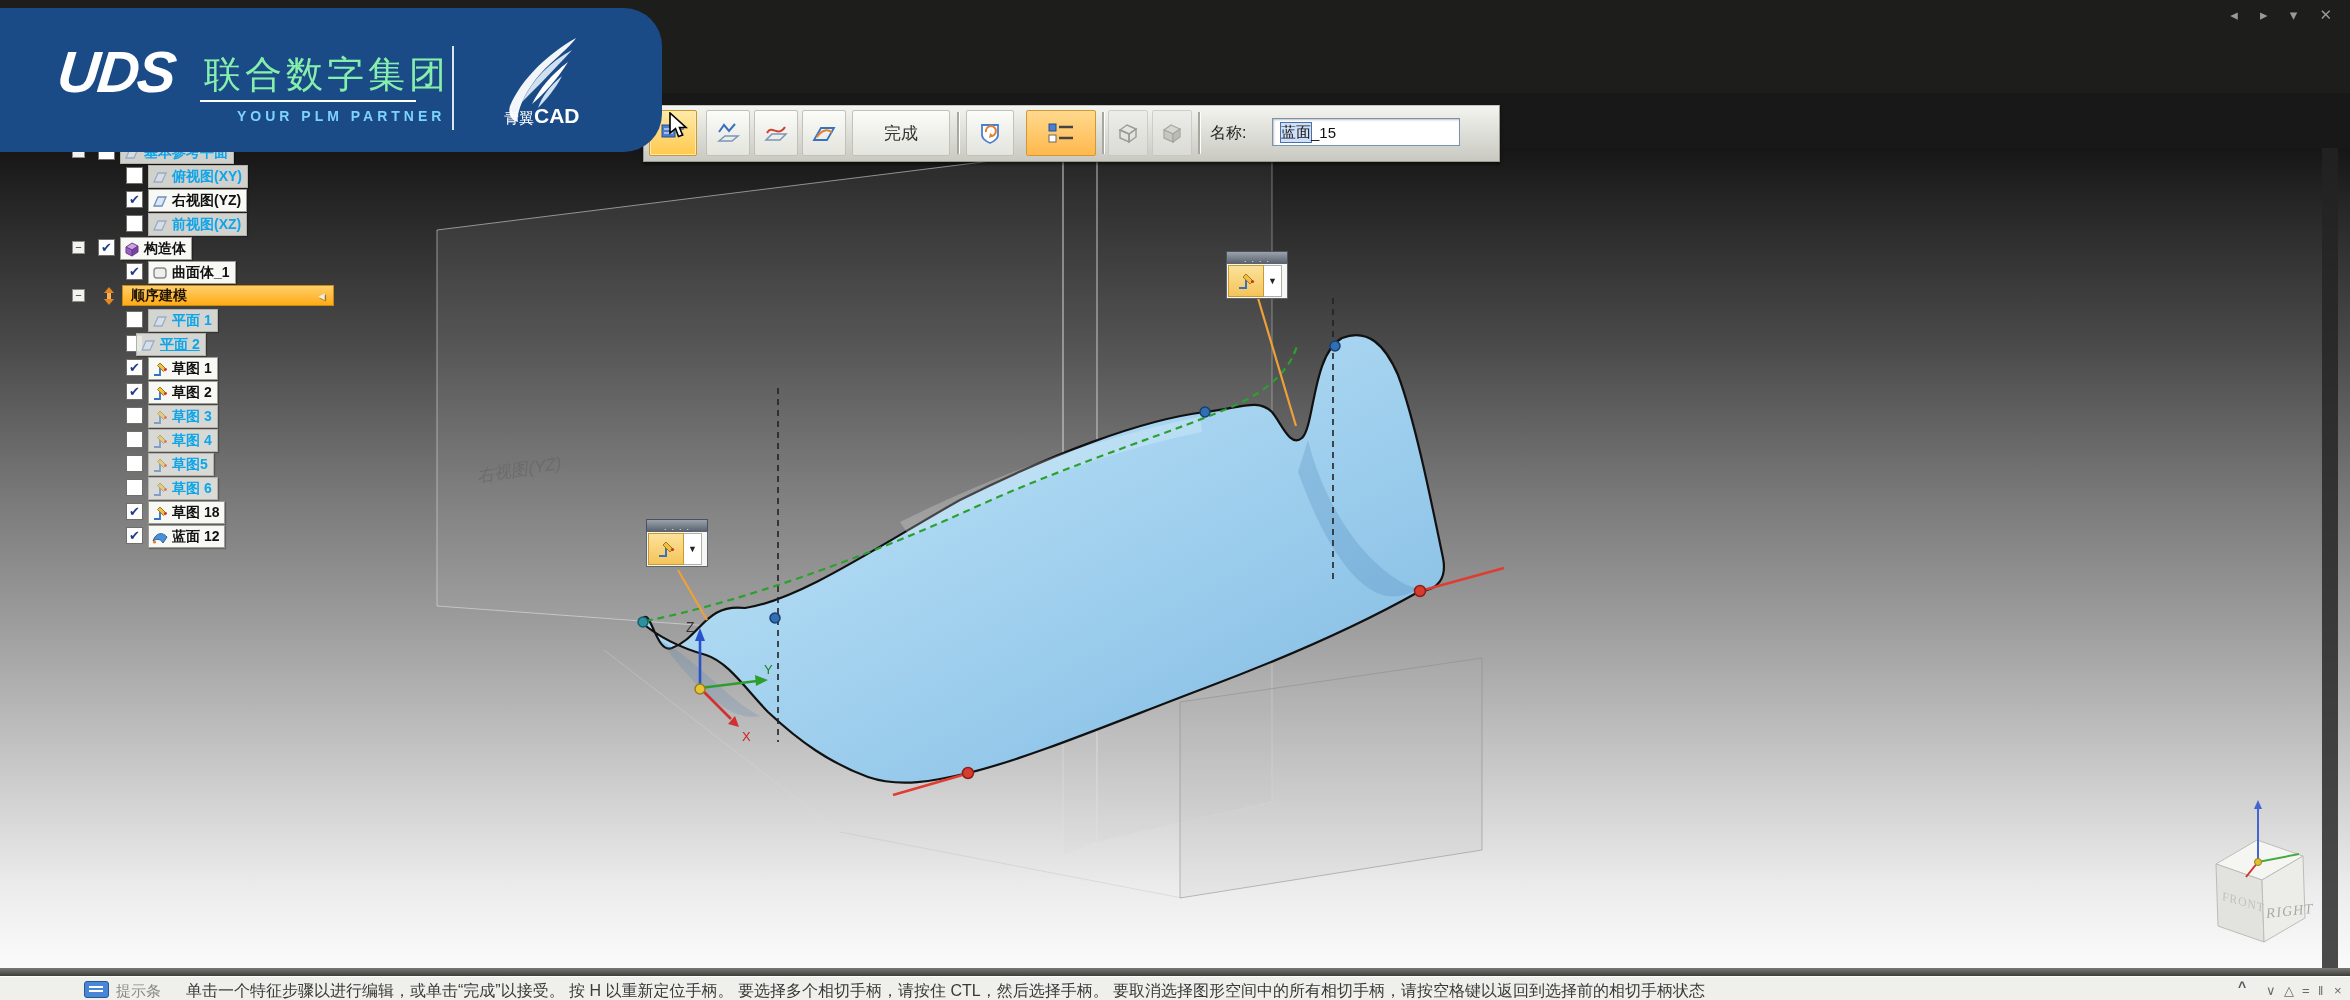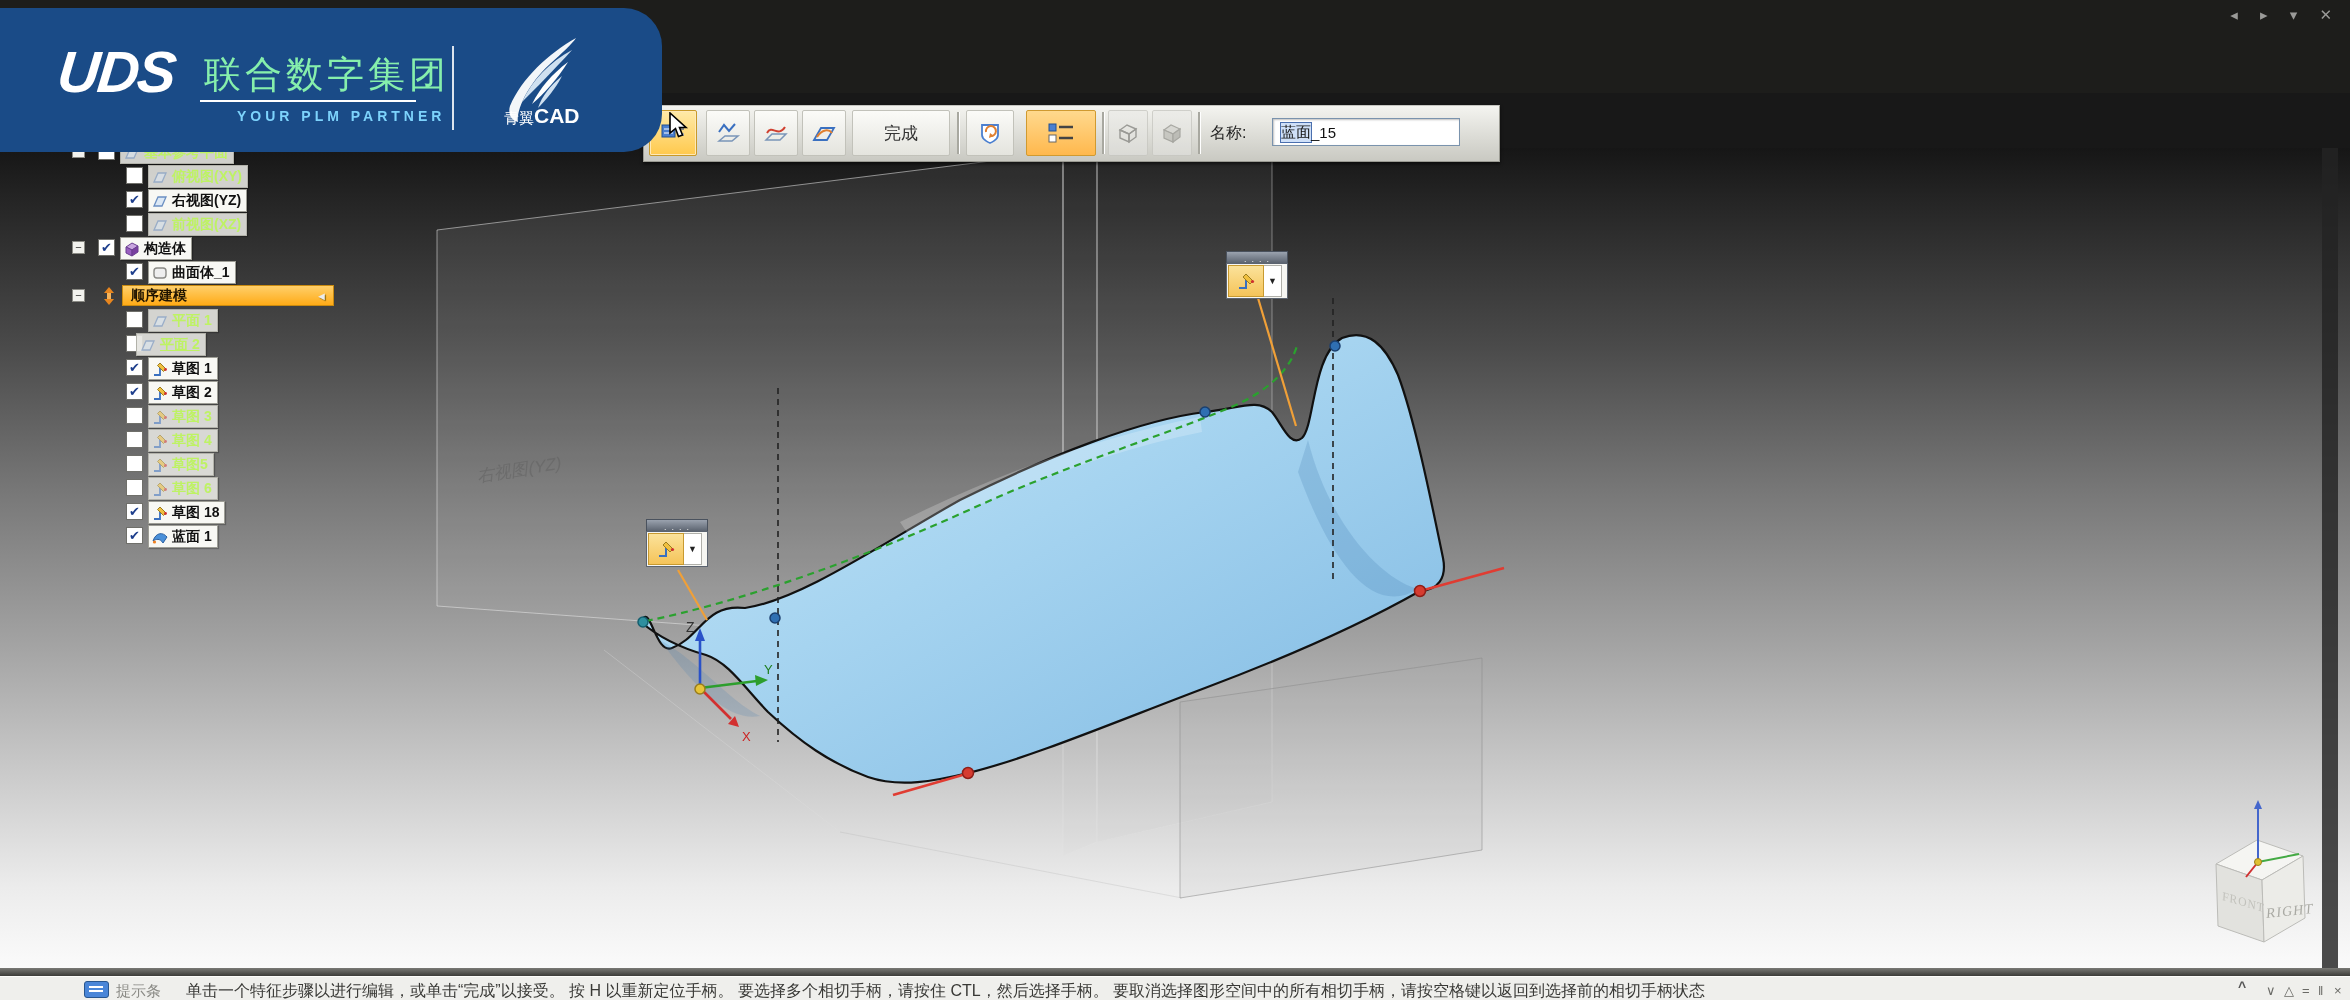--- a/index.html
+++ b/index.html
@@ -46,21 +46,21 @@
   
   #tree{left:0;top:0;width:420px;height:600px;z-index:10;}
   .trow{position:absolute;left:0;height:22px;width:420px;}
   .texp{position:absolute;top:4px;width:13px;height:13px;background:#f2f2ee;border:1px solid #8a8a84;
      font-size:11px;line-height:11px;text-align:center;color:#333;box-sizing:border-box;}
   .tcb{position:absolute;top:2px;width:17px;height:17px;background:#fff;border:1px solid #6f6f6a;box-sizing:border-box;
      font-size:13px;line-height:15px;text-align:center;color:#1d3e8c;font-weight:bold;}
   .tlabel{position:absolute;top:0;display:inline-flex;align-items:center;height:21px;
      background:#f8f8f4;border:1px solid #9e9e96;padding:0 5px 0 2px;
      font-size:14px;font-weight:bold;color:#111;white-space:nowrap;box-shadow:1px 1px 1px rgba(0,0,0,.25);}
-  .gray .tlabel{background:rgba(228,228,224,.9);border-color:#b2b2aa;color:#bef264;}
+  .gray .tlabel{background:rgba(228,228,224,.9);border-color:#b2b2aa;color:#0ea5e9;}
   .ticon{width:18px;height:16px;margin-right:3px;display:inline-block;}
   .ticon svg{display:block;}
   .gray .ticon{opacity:.55;}
   .ticon-wrap{position:absolute;top:1px;width:20px;height:20px;}
   .tbar{position:absolute;top:0;height:21px;width:212px;display:flex;align-items:center;
      background:linear-gradient(180deg,#ffcf6a,#ffab17);border:1px solid #c98a10;
      font-size:14px;font-weight:bold;color:#201400;padding-left:8px;box-sizing:border-box;}
   .tgrip{margin-left:auto;margin-right:6px;color:#ececec;font-size:11px;text-shadow:1px 1px 1px #7a5a00;}
   
   .mini{width:62px;z-index:12;}
@@ -375,21 +375,21 @@
     </div>
     <div class="trow" style="top: 525px;">
       <span class="tcb" style="left: 126px;">✔</span>
       <span class="tlabel" style="left: 148px;">
         <span class="ticon">
           <svg width="18" height="16" viewBox="0 0 18 16">
             <path d="M2,12 C5,3 12,3 16,8 L12,14 C9,9 5,10 2,12 Z" fill="#4a90d9" stroke="#2a5fa0"></path>
             <circle cx="3.5" cy="13" r="1.6" fill="#f08020"></circle>
           </svg>
         </span>
-        <span>蓝面 1</span>
+        <span>蓝面 12</span>
       </span>
     </div>
   </div>
 
 <div class="mini abs" style="left:646px;top:519px;">
   <div class="mini-title"></div>
   <div class="mini-body">
     <div class="mini-iconbtn">
       <svg width="22" height="22" viewBox="0 0 22 22">
         <path d="M4,18 L11,18 L11,8" fill="none" stroke="#3a70c0" stroke-width="2"></path>

